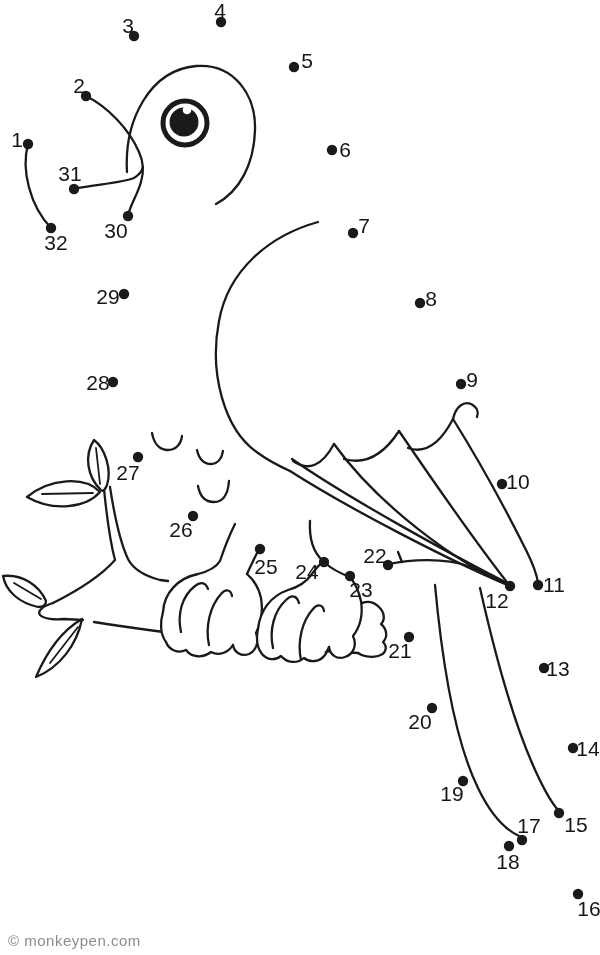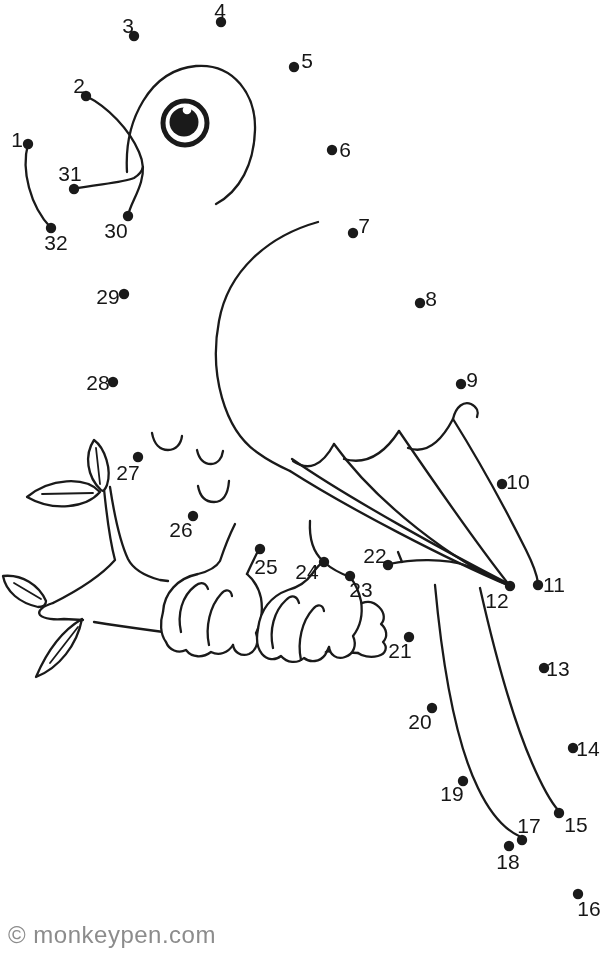--- a/index.html
+++ b/index.html
@@ -8,21 +8,21 @@
     width:600px;height:955px;
     background:#ffffff;
     overflow:hidden;
     font-family:"Liberation Sans", sans-serif;
   }
   .canvas{position:absolute;left:0;top:0;}
   .watermark{
     position:absolute;
     left:8px;
     bottom:6px;
-    font-size:24px;
+    font-size:15px;
     letter-spacing:0.5px;
     color:#8c8c8c;
     font-family:"Liberation Sans", sans-serif;
     user-select:none;
   }
   .dot-label{
     font-family:"Liberation Sans", sans-serif;
     font-size:21px;
     fill:#161616;
   }

